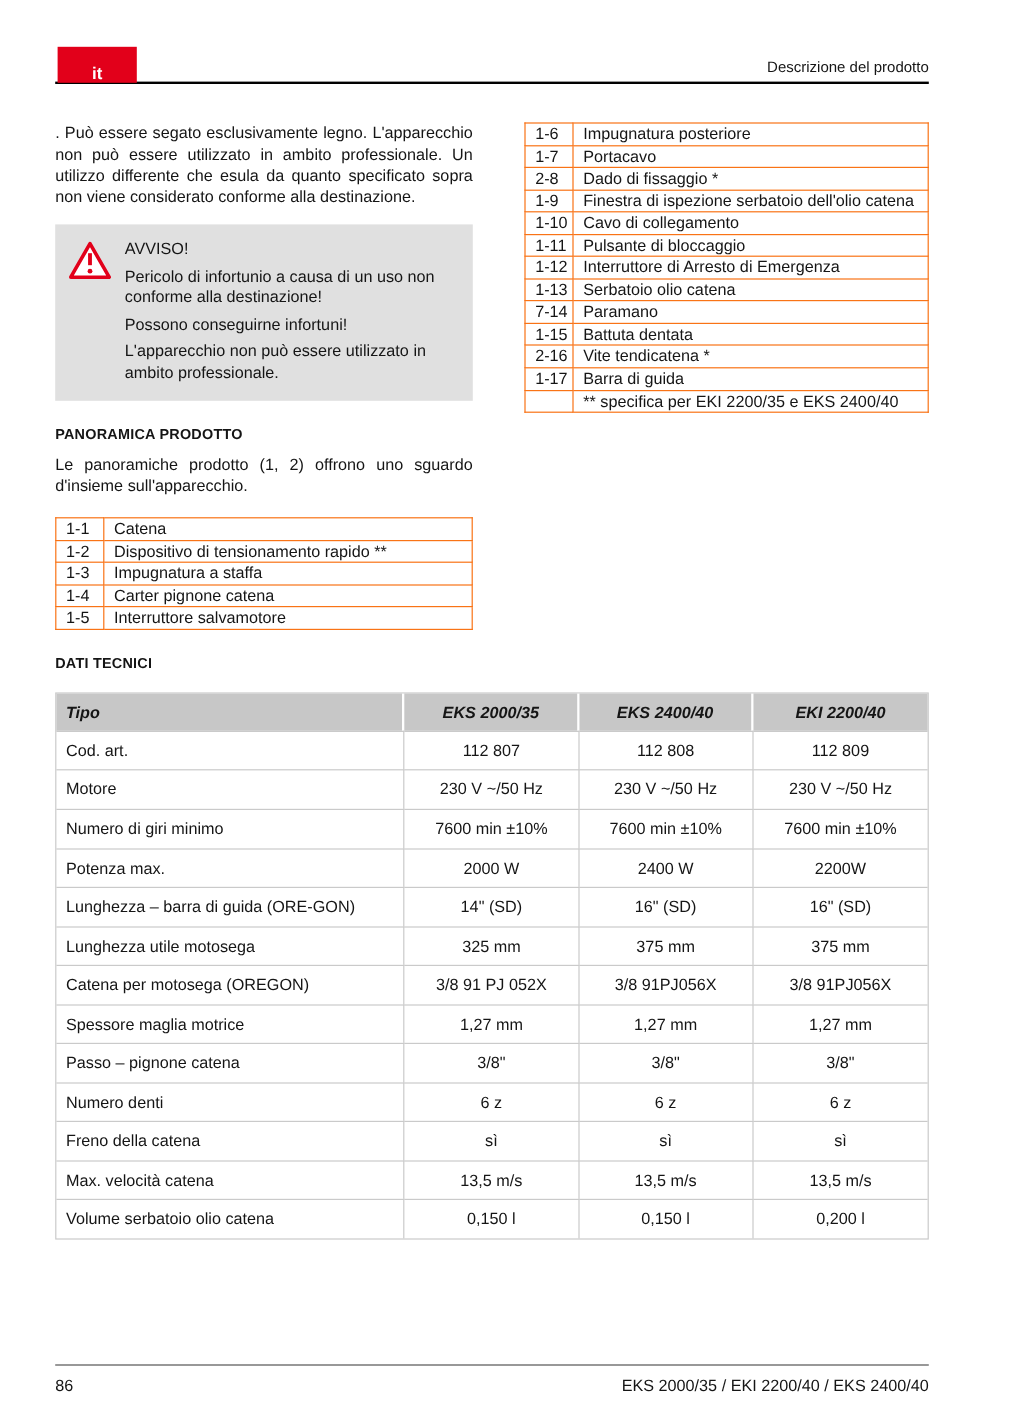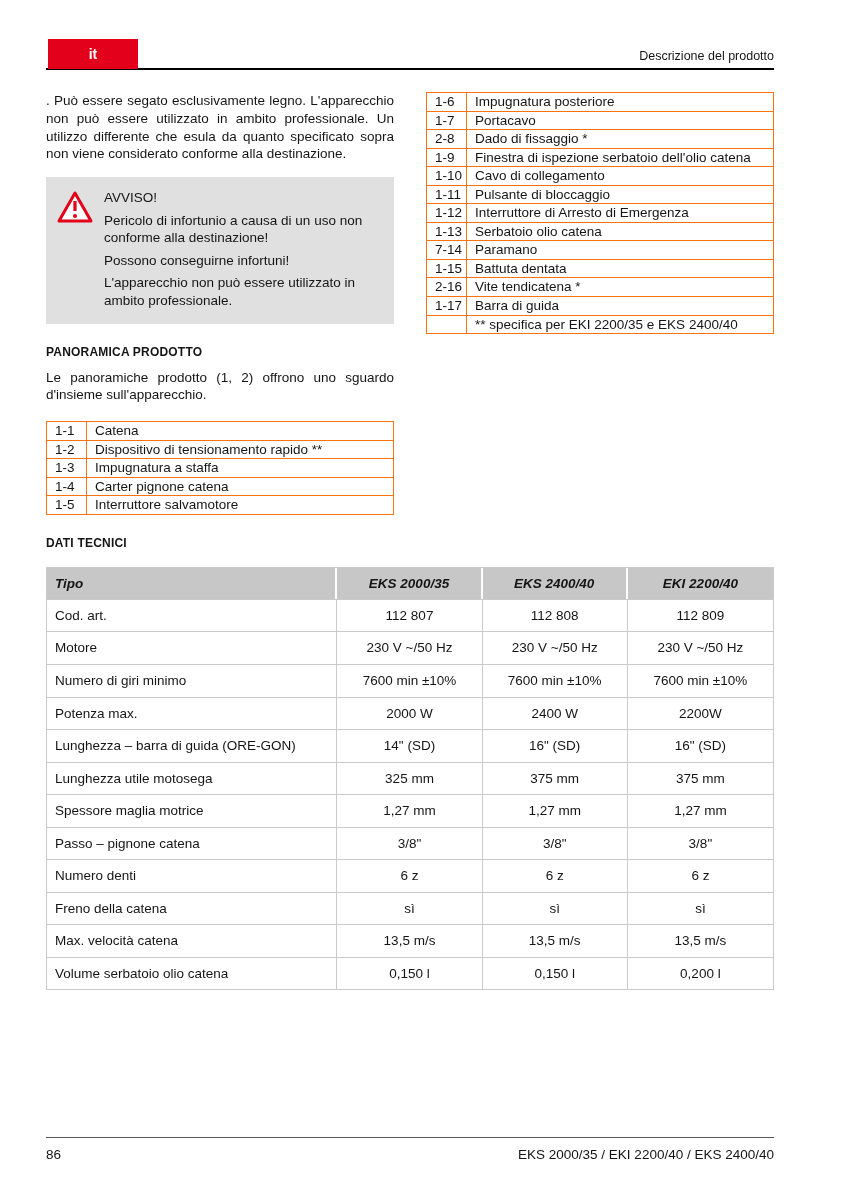--- a/index.html
+++ b/index.html
@@ -5,27 +5,27 @@
   * { margin:0; padding:0; box-sizing:border-box; }
   html,body { background:#f2f2f2; }
   .page {
     width:842px; height:1190px; margin:0 auto; background:#ffffff;
     font-family:"Liberation Sans", sans-serif; font-size:13.5px; color:#151515;
     position:relative; padding:40px 68px 0 46px; overflow:hidden;
   }
   
   .header { position:relative; border-bottom:2px solid #000; height:30px; }
   .lang-tab {
-    position:absolute; left:2px; bottom:-1px; width:90px; height:30px;
+    position:absolute; left:2px; bottom:-1px; width:66px; height:30px;
     background:#e2001a; color:#fff; font-weight:bold; font-size:14px;
-    display:flex; align-items:center; justify-content:center;
+    display:flex; align-items:flex-end; justify-content:center;
   }
   .section-title { position:absolute; right:0; bottom:5px; font-size:12.5px; }
   
-  .columns { display:flex; gap:32px; margin-top:22px; }
+  .columns { display:flex; gap:43px; margin-top:32px; }
   .col-left { width:348px; flex:none; }
   .col-right { flex:1; }
   p.body { text-align:justify; line-height:1.32; }
   
   .warning-box { background:#e0e0e0; margin-top:14px; padding:12px 12px 14px 10px; display:flex; }
   .warning-icon { width:48px; flex:none; padding-top:1px; }
   .warning-text { flex:1; line-height:1.3; }
   .warning-title { font-weight:normal; margin-bottom:5px; }
   .warning-text p { margin-top:5px; text-align:left; }
   .warning-text p:first-of-type { margin-top:0; }
@@ -222,20 +222,26 @@
       <td>16" (SD)</td>
       <td>16" (SD)</td>
     </tr>
     <tr>
       <td class="label">Lunghezza utile motosega</td>
       <td>325 mm</td>
       <td>375 mm</td>
       <td>375 mm</td>
     </tr>
     <tr>
+      <td class="label">Catena per motosega (OREGON)</td>
+      <td>3/8 91 PJ 052X</td>
+      <td>3/8 91PJ056X</td>
+      <td>3/8 91PJ056X</td>
+    </tr>
+    <tr>
       <td class="label">Spessore maglia motrice</td>
       <td>1,27 mm</td>
       <td>1,27 mm</td>
       <td>1,27 mm</td>
     </tr>
     <tr>
       <td class="label">Passo – pignone catena</td>
       <td>3/8"</td>
       <td>3/8"</td>
       <td>3/8"</td>

